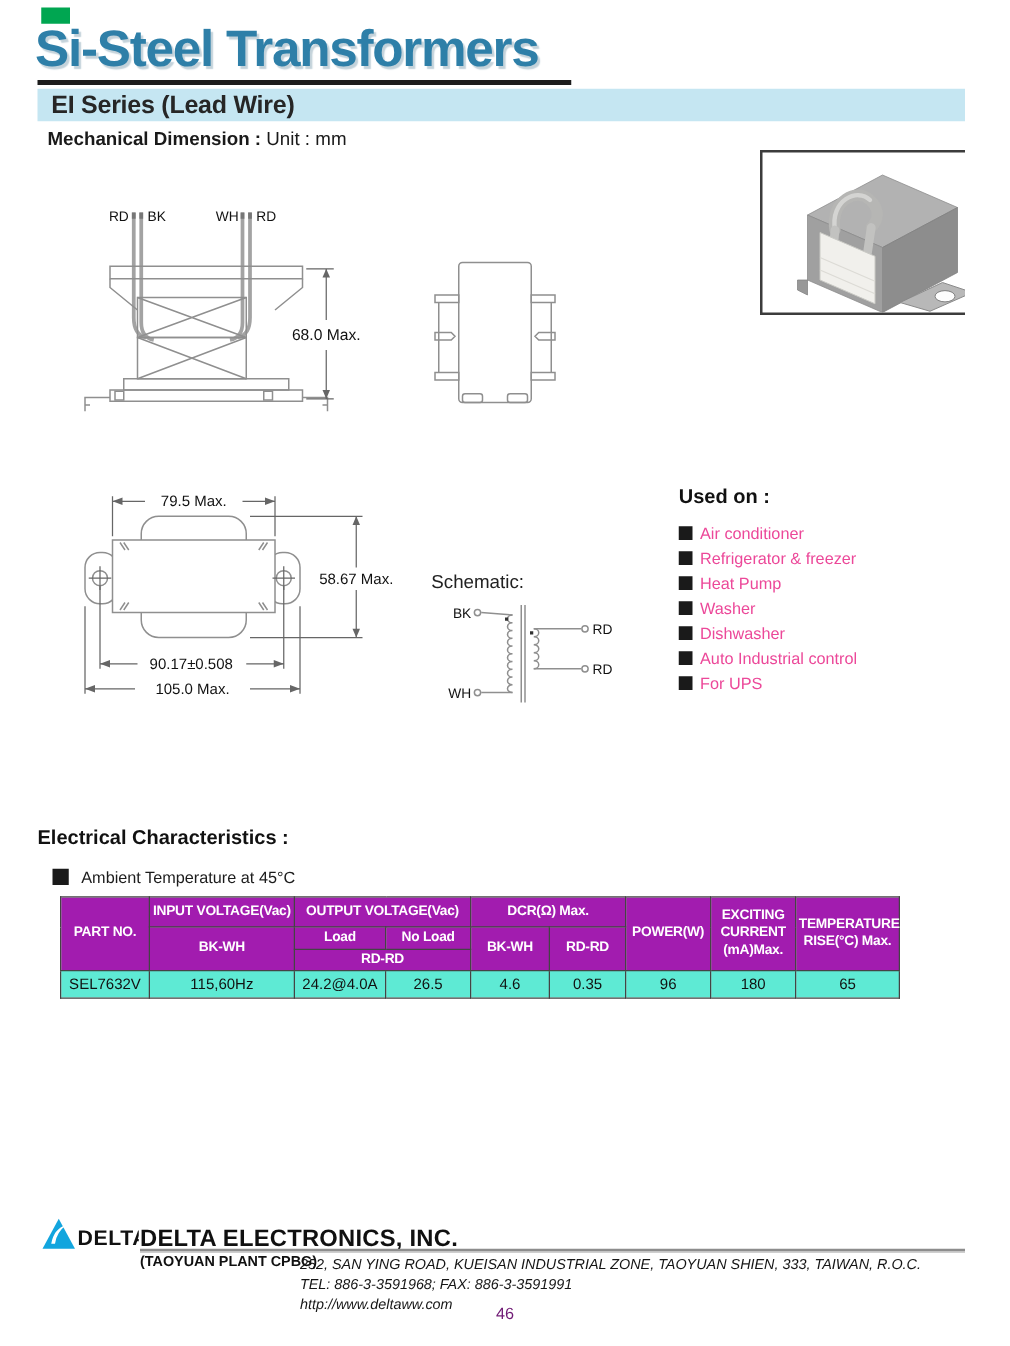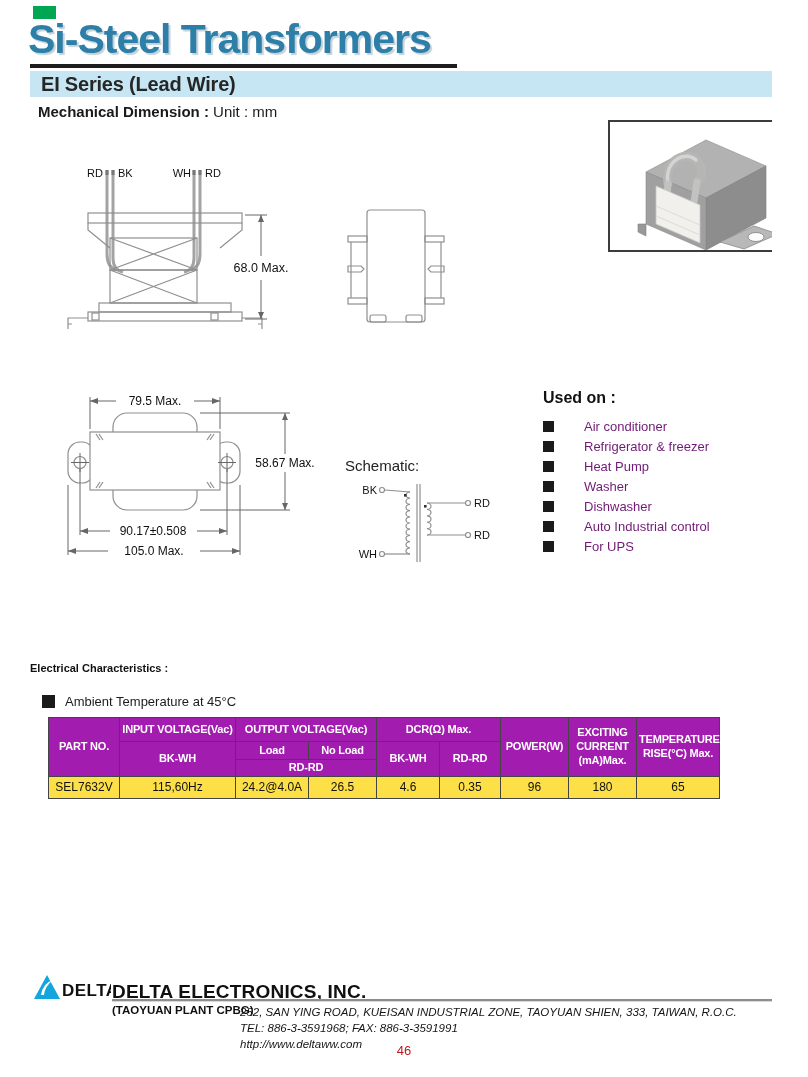--- a/index.html
+++ b/index.html
@@ -26,43 +26,43 @@
   svg text{font-family:"Liberation Sans",sans-serif;fill:#111;}
   .draw{stroke:#8f8f8f;stroke-width:1.2;fill:none;}
   .drawfill{stroke:#8f8f8f;stroke-width:1.2;fill:#fff;}
   .dim{stroke:#666;stroke-width:1;fill:none;}
   .arr{fill:#666;stroke:none;}
   .wire{stroke:#a3a3a3;stroke-width:3;fill:none;}
 
   .schematic-title{left:345px;top:457px;font-size:15px;color:#222;}
   .used-on{left:543px;top:389px;width:230px;}
   .used-on h3{margin:0 0 9px 0;font-size:16px;font-weight:bold;color:#111;}
-  .used-on .item{height:20px;font-size:13px;color:#701a75;display:flex;align-items:center;gap:24px;}
+  .used-on .item{height:20px;font-size:13px;color:#ec4899;display:flex;align-items:center;}
   .used-on .sq{width:11px;height:11px;background:#1a1a1a;margin-right:6px;flex:none;}
 
   
-  .elec-title{left:30px;top:662px;font-size:11px;font-weight:bold;color:#111;}
+  .elec-title{left:30px;top:662px;font-size:16px;font-weight:bold;color:#111;}
   .ambient{left:42px;top:694px;font-size:13px;color:#1c1c1c;display:flex;align-items:center;}
   .ambient .sq{width:13px;height:13px;background:#1a1a1a;margin-right:10px;}
 
   table.spec{left:48px;top:717px;position:absolute;border-collapse:collapse;table-layout:fixed;width:671px;}
   table.spec td{border:1px solid #444;text-align:center;vertical-align:middle;padding:1px 2px;box-sizing:border-box;}
   table.spec td.h{background:#a21caf;color:#fff;font-weight:bold;font-size:11px;line-height:1.25;letter-spacing:-0.2px;}
   table.spec tr.r1 td{height:24px;}
   table.spec tr.r2 td{height:18px;}
   table.spec tr.r3 td{height:15px;}
-  table.spec tr.data td{height:22px;font-size:12px;color:#111;background:#fde047;}
+  table.spec tr.data td{height:22px;font-size:12px;color:#111;background:#5eead4;}
 
   
   .footer-logo{left:33px;top:972px;}
   .company{left:112px;top:981px;font-size:19px;font-weight:bold;color:#101010;letter-spacing:0.2px;}
   .footer-rule{left:112px;top:999px;width:696px;height:2px;background:#8d8d8d;border-bottom:1px solid #d8d8d8;}
   .plant{left:112px;top:1004px;font-size:11.5px;font-weight:bold;color:#101010;}
   .addr{left:240px;top:1004px;font-size:11.5px;font-style:italic;color:#151515;line-height:16px;white-space:nowrap;}
-  .page-num{left:0;top:1043px;width:808px;text-align:center;font-size:13px;color:#b91c1c;}
+  .page-num{left:0;top:1043px;width:808px;text-align:center;font-size:13px;color:#701a75;}
 </style>
 </head>
 <body>
 
 <div class="page">
 
   <div class="abs accent-square"></div>
   <div class="abs page-title">Si-Steel Transformers</div>
   <div class="abs title-rule"></div>
   <div class="abs mech-line">

